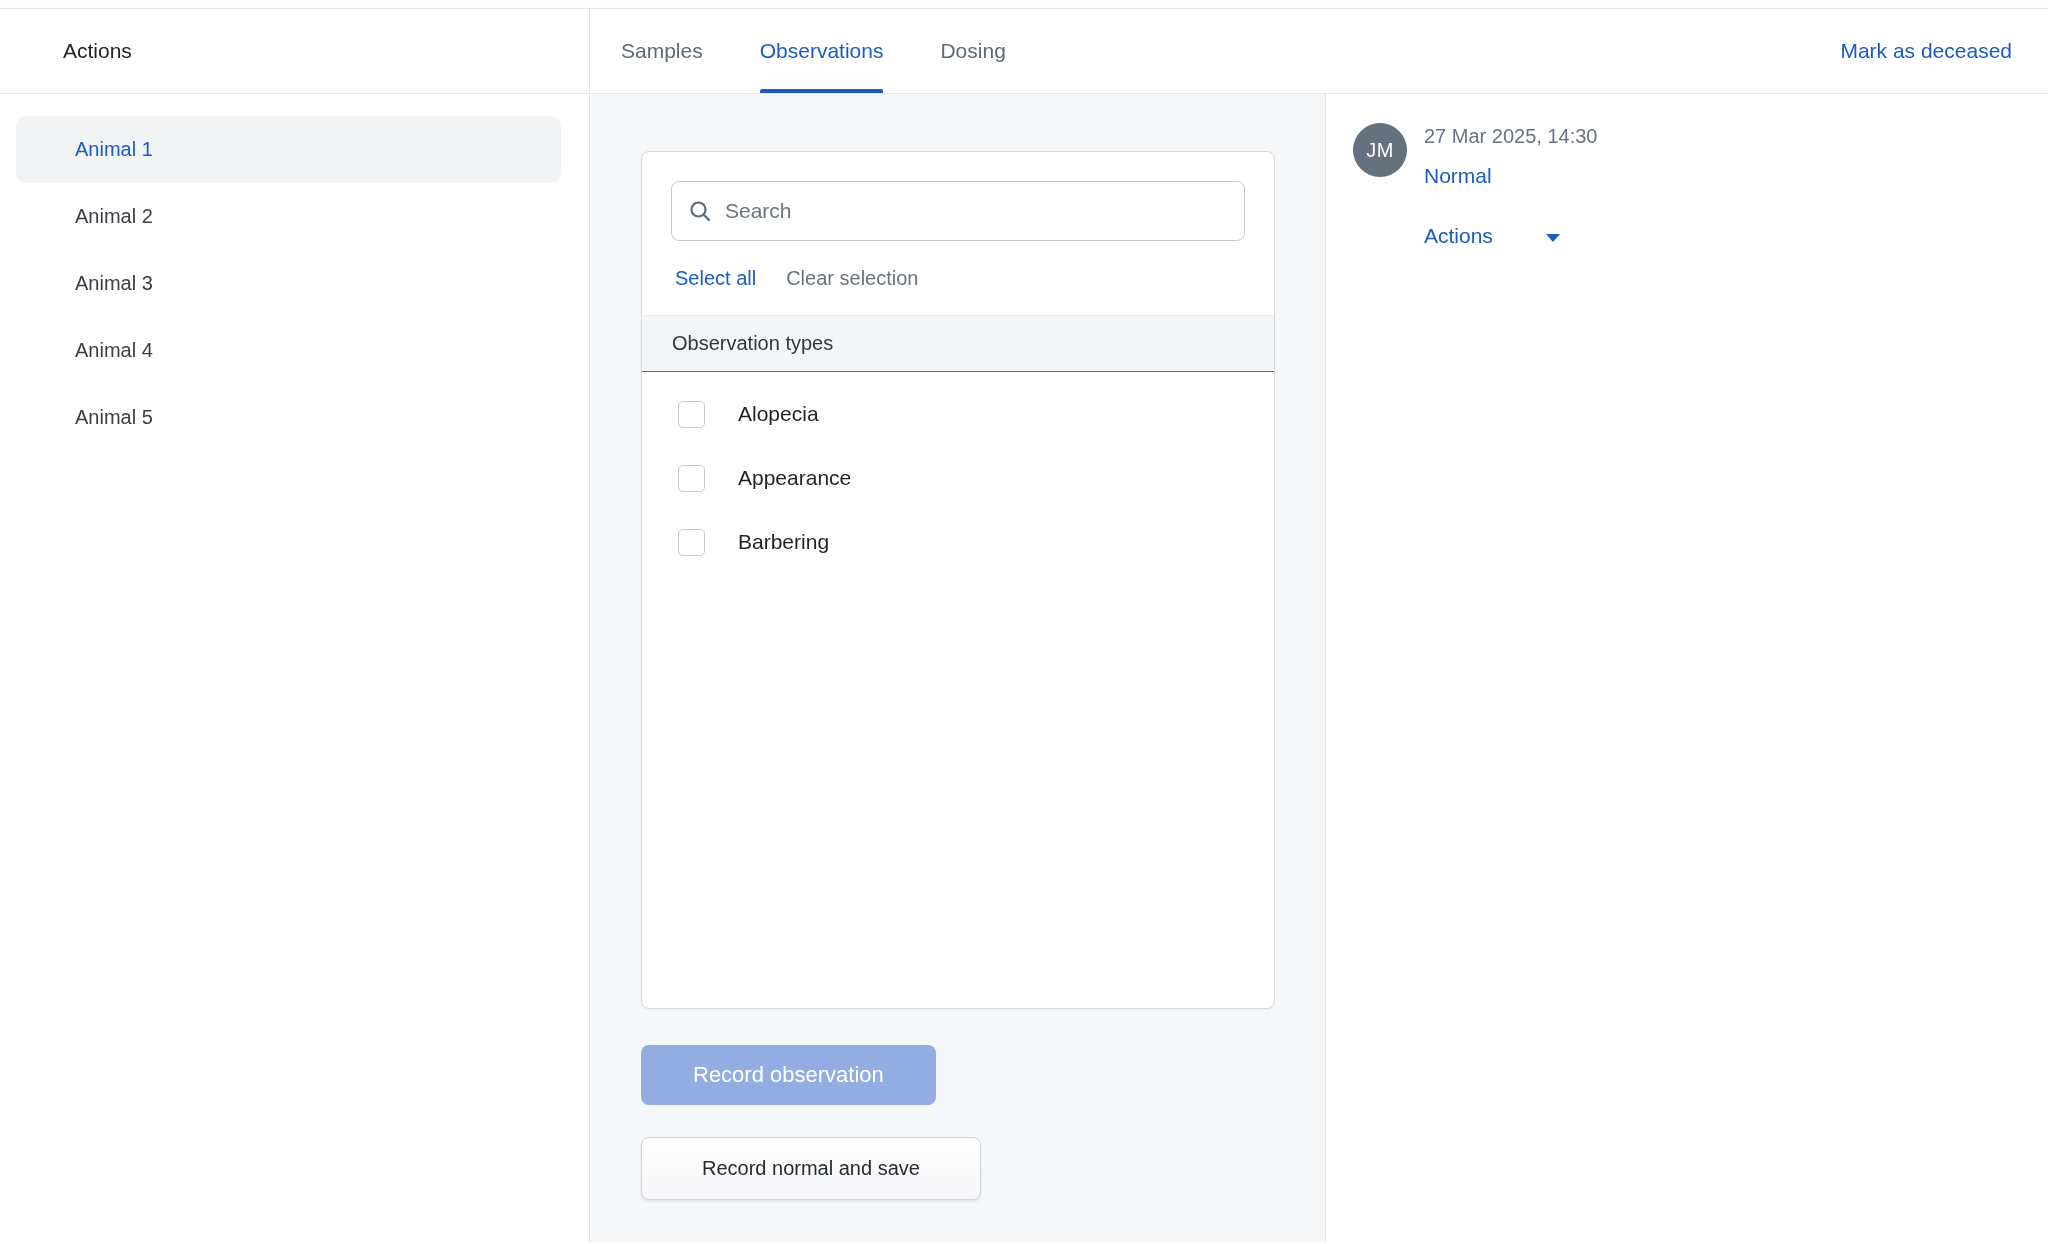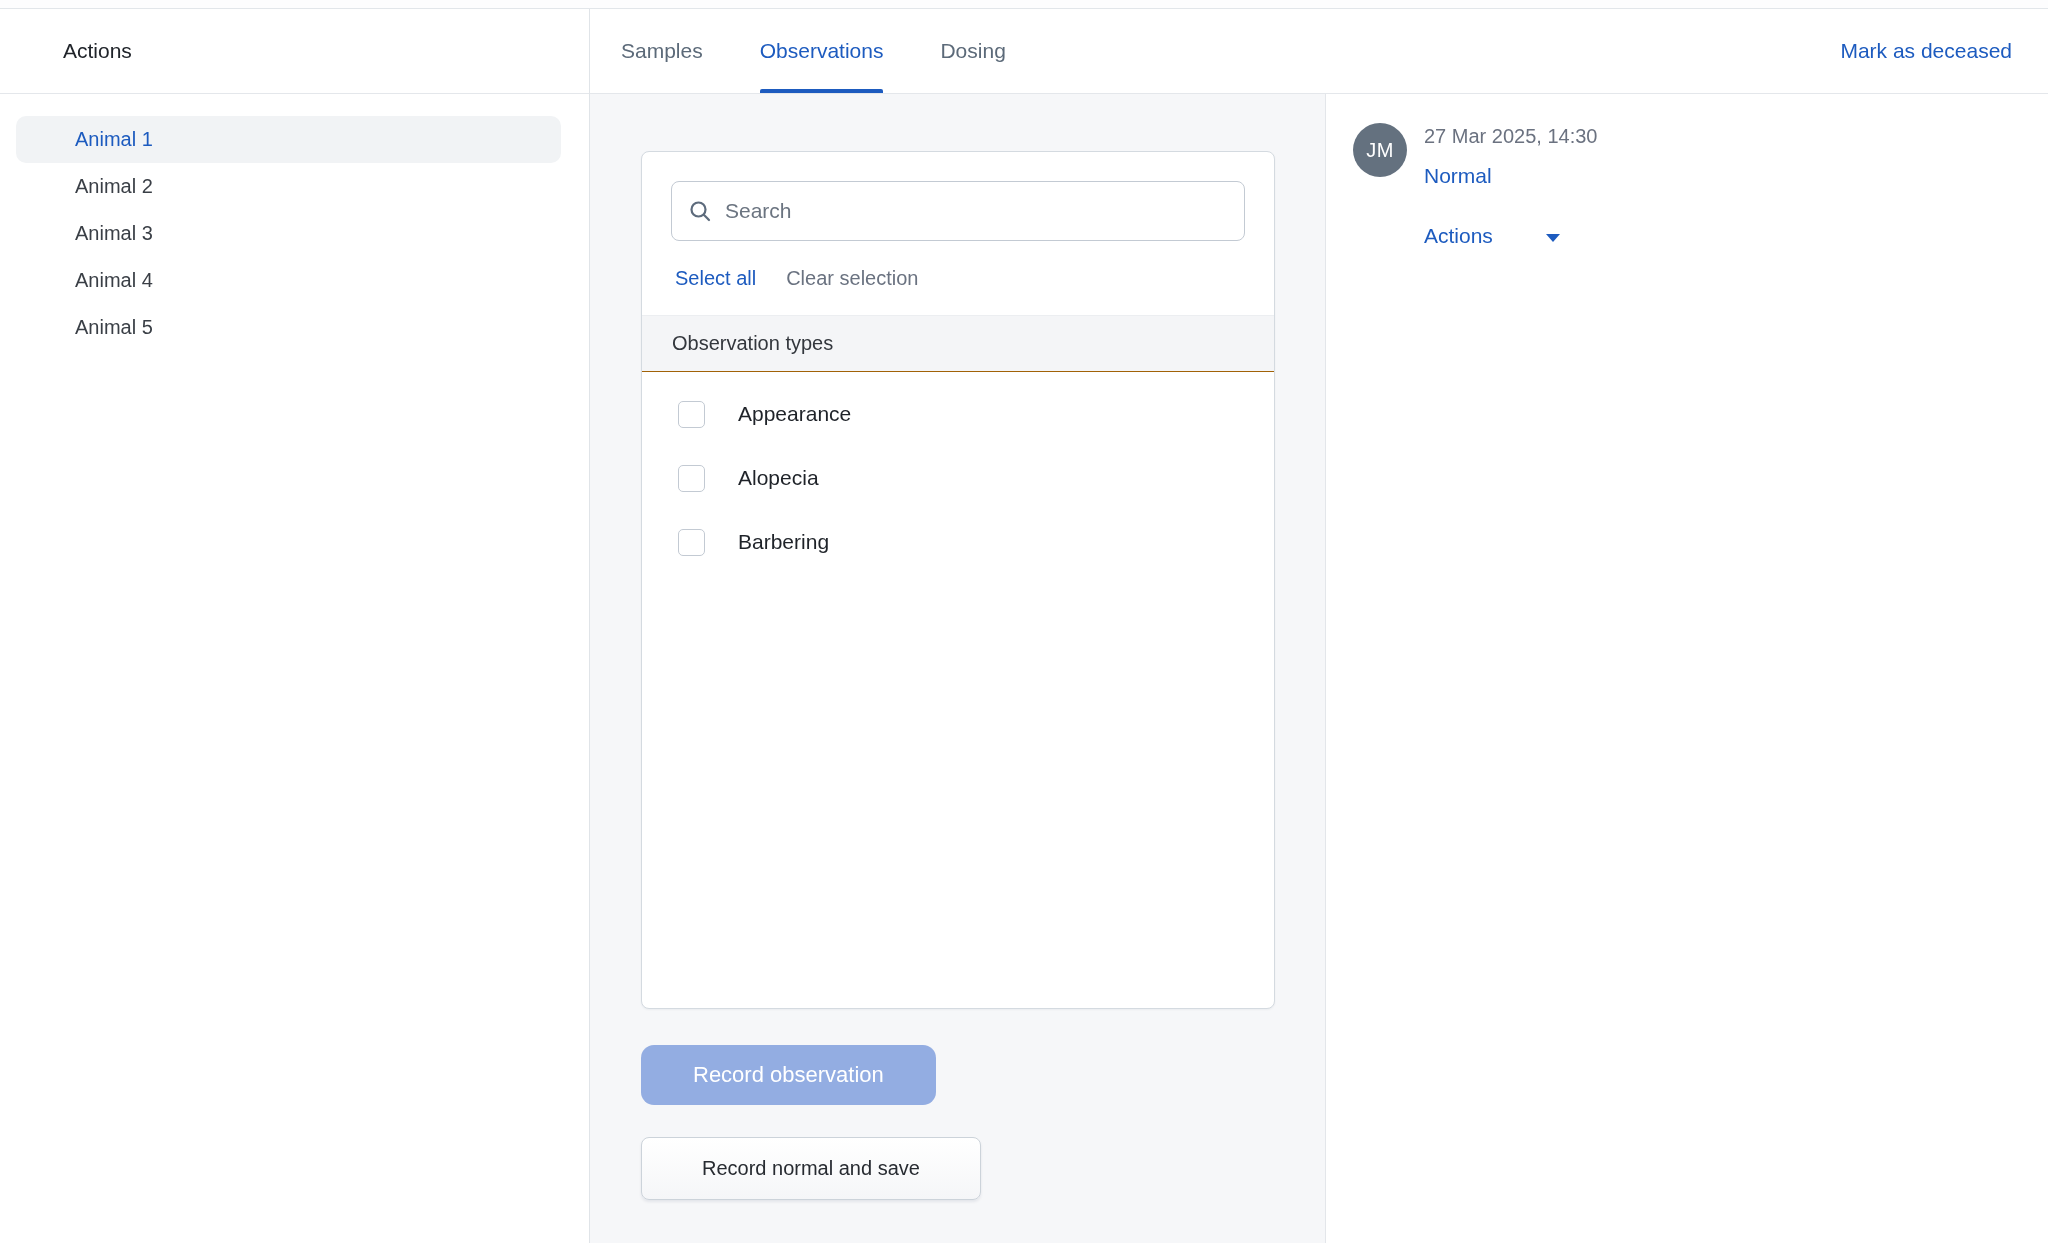--- a/index.html
+++ b/index.html
@@ -11,21 +11,21 @@
   }
   .top-strip { height: 9px; background: #fdfdfe; border-bottom: 1px solid #e2e6ea; }
   .app { display: flex; height: 1234px; }
 
   
   .sidebar { width: 590px; flex: 0 0 590px; border-right: 1px solid #e0e4e8; background: #ffffff; }
   .sidebar-header { height: 85px; border-bottom: 1px solid #e4e7eb; display: flex; align-items: center; padding-left: 63px; }
   .sidebar-title { font-size: 21px; font-weight: 500; color: #20242a; }
   .animal-list { padding-top: 22px; }
   .side-item {
-    height: 47px; display: flex; align-items: center;
+    height: 67px; display: flex; align-items: center;
     padding-left: 75px; font-size: 20px; color: #3a3f46; cursor: pointer;
   }
   .side-item.selected {
     margin: 0 28px 0 16px; padding-left: 59px;
     background: #f1f3f5; border-radius: 10px; color: #1d5bbf;
   }
 
   
   .main { flex: 1; display: flex; flex-direction: column; min-width: 0; }
   .main-header {
@@ -84,21 +84,21 @@
   .type-rows { padding: 10px 0 0 36px; }
   .type-row { height: 64px; display: flex; align-items: center; cursor: pointer; }
   .checkbox {
     width: 27px; height: 27px; border: 1.5px solid #c3cad3; border-radius: 5px; background: #ffffff;
     flex: 0 0 auto;
   }
   .type-label { margin-left: 33px; font-size: 21px; color: #1f2329; }
 
   .btn-record {
     display: block; margin: 36px 0 0 51px; height: 60px; padding: 0 52px;
-    background: #93ade2; border: none; border-radius: 13px;
+    background: #93ade2; border: none; border-radius: 8px;
     font-family: "Liberation Sans", sans-serif; font-size: 22px; color: #ffffff; cursor: default;
   }
   .btn-record-normal {
     display: block; margin: 32px 0 0 51px; height: 63px; padding: 0 60px;
     background: linear-gradient(#ffffff, #f5f6f8);
     border: 1px solid #ccd3da; border-radius: 8px;
     box-shadow: 0 2px 3px rgba(9,30,66,.08);
     font-family: "Liberation Sans", sans-serif; font-size: 20px; color: #272b31; cursor: pointer;
   }
 
@@ -176,25 +176,25 @@
             </div>
             <div class="select-links">
               <span class="link-select-all">Select all</span>
               <span class="link-clear">Clear selection</span>
             </div>
           </div>
           <div class="list-header-band">Observation types</div>
           <div class="type-rows">
               <div class="type-row">
     <span class="checkbox"></span>
-    <span class="type-label">Appearance</span>
+    <span class="type-label">Alopecia</span>
   </div>
               <div class="type-row">
     <span class="checkbox"></span>
-    <span class="type-label">Alopecia</span>
+    <span class="type-label">Appearance</span>
   </div>
               <div class="type-row">
     <span class="checkbox"></span>
     <span class="type-label">Barbering</span>
   </div>
             </div>
         </div>
 
         <button class="btn-record" disabled="">Record observation</button>
         <button class="btn-record-normal">Record normal and save</button>

